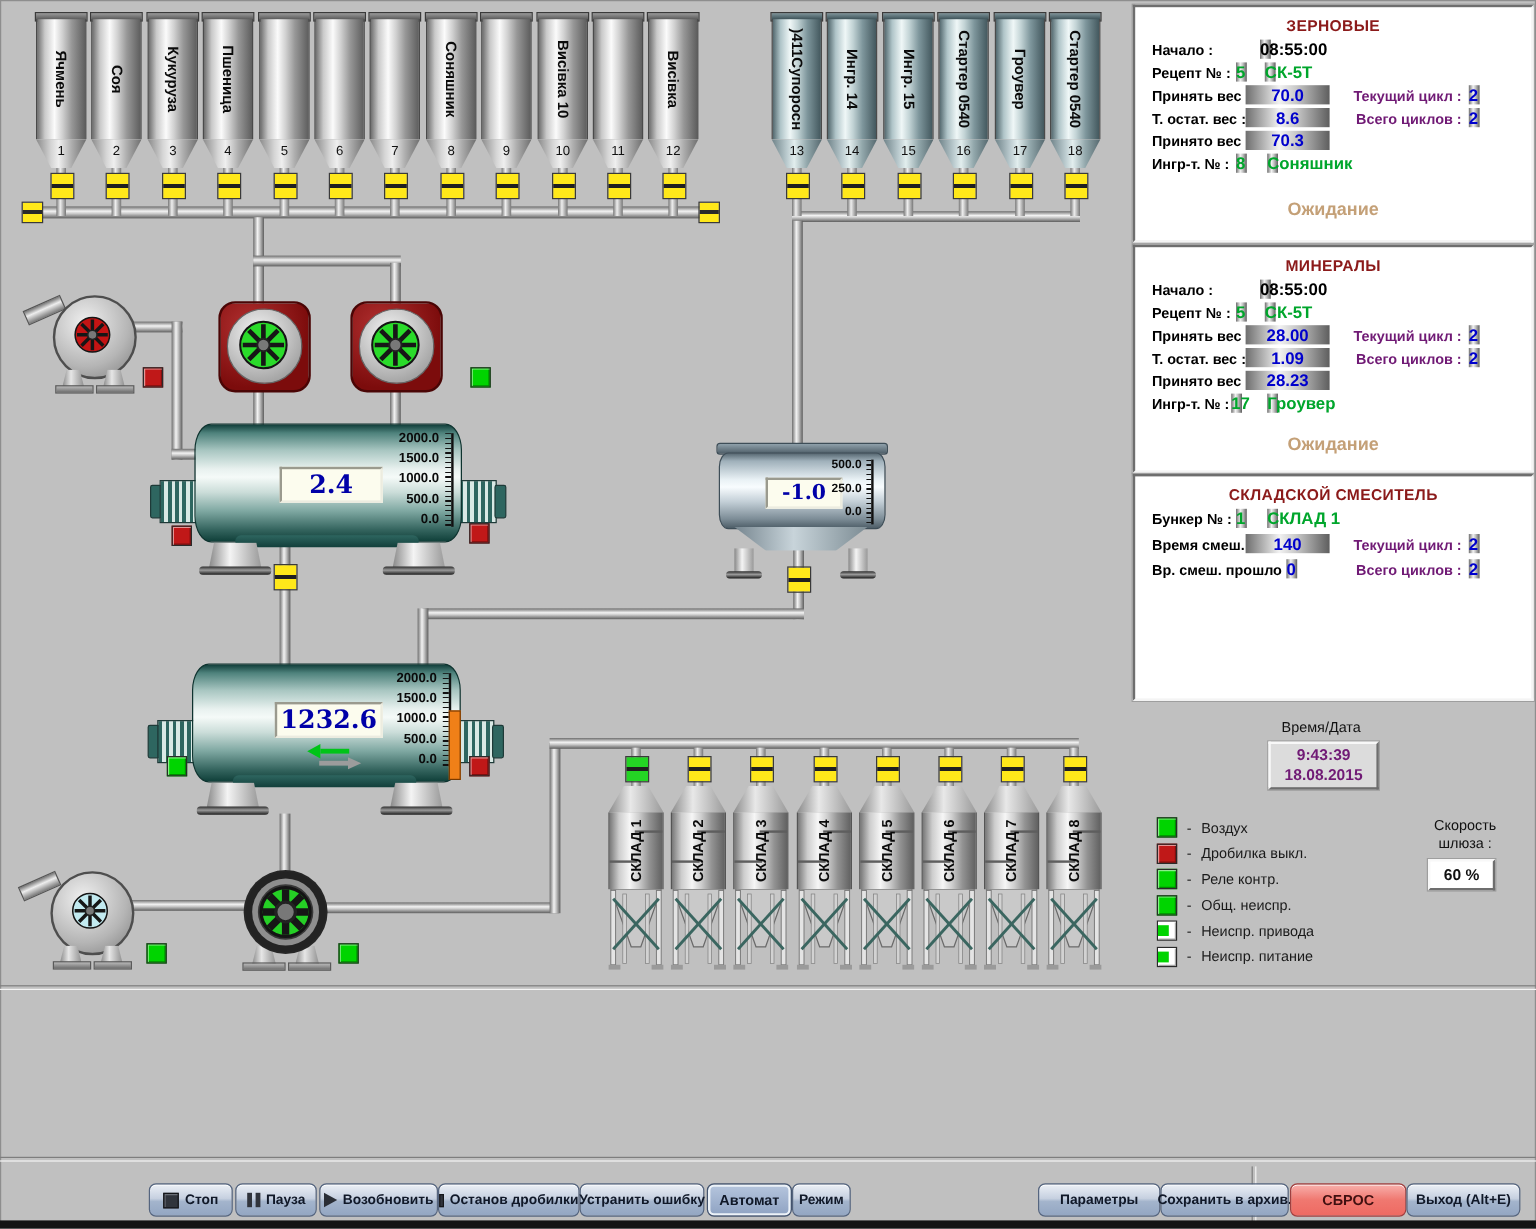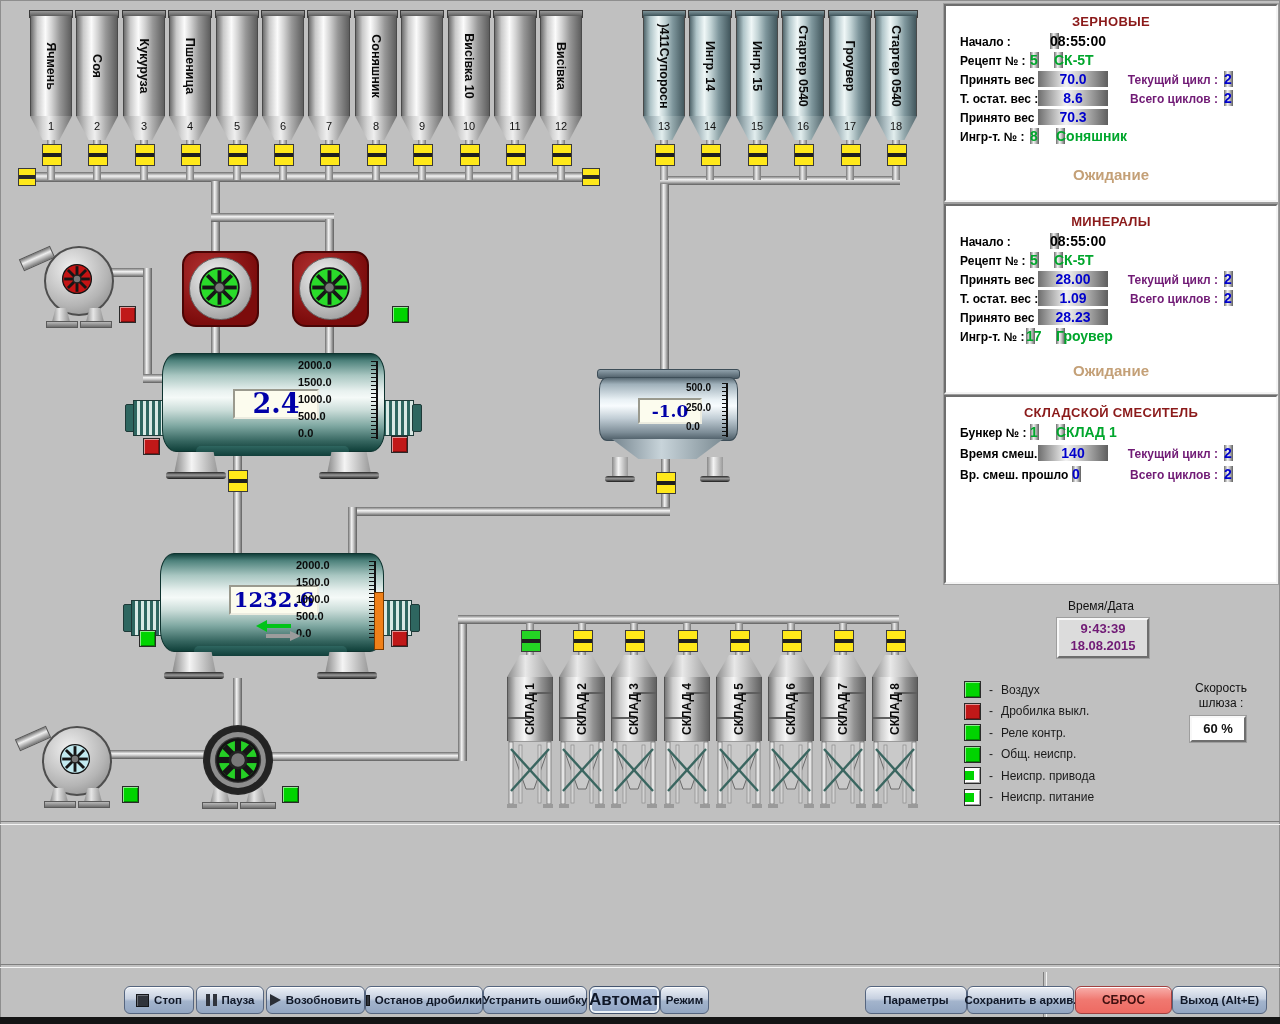--- a/index.html
+++ b/index.html
@@ -57,21 +57,21 @@
   
   .mixbody{position:absolute;border-radius:14px/22px;border:1px solid #0E332F;
     background:linear-gradient(to bottom,#123F3B 0%,#4E827C 7%,#A8C6C1 22%,#E8F1EF 38%,#F5FAF8 45%,#CBDDD9 58%,#7FA8A2 74%,#35655F 90%,#10403A 100%);}
   .mixlip{position:absolute;height:10px;border-radius:6px;background:linear-gradient(to bottom,#2E6660,#123F3B);}
   .mixleg{position:absolute;background:linear-gradient(to right,#888,#F4F4F4 40%,#999);clip-path:polygon(10% 0,90% 0,100% 100%,0 100%);}
   .flange{position:absolute;background:linear-gradient(to bottom,#2A2A2A,#9A9A9A 45%,#1A1A1A);border-radius:3px;}
   .motor{position:absolute;border:1px solid #1E3A38;background:repeating-linear-gradient(90deg,#2E6660 0 3px,#D9E9E5 3px 6px);}
   .mcapend{position:absolute;background:#2E6660;border:1px solid #1E3A38;border-radius:2px;}
   .disp{position:absolute;background:#FCFCEE;border:2px solid;border-color:#9A9A8E #ECECE0 #ECECE0 #9A9A8E;
     color:#0000A8;font-family:"DejaVu Serif",serif;font-weight:bold;text-align:center;}
-  .scale{position:absolute;display:flex;flex-direction:column;justify-content:space-between;
+  .scale{position:absolute;display:flex;flex-direction:column;justify-content:space-between;align-items:flex-end;
     font-weight:bold;font-size:11px;color:#0A0A0A;}
   .ruler{position:absolute;background:repeating-linear-gradient(to bottom,#111 0 1px,transparent 1px 4px);border-right:2px solid #111;}
   .levelbar{position:absolute;background:var(--level_orange);border:1px solid #7A3A00;}
   .wlid{position:absolute;background:linear-gradient(to bottom,#8FA0AA,#4E5E68);border-radius:3px;border:1px solid #3E4E58;}
   .wbody{position:absolute;border-radius:8px/12px;border:1px solid #3E4E58;
     background:linear-gradient(to bottom,#596A74 0,#9FB0BA 10%,#E9F1F5 35%,#F8FCFE 45%,#C2CED6 65%,#7C8C96 88%,#4E5E68 100%);}
   .wcone{position:absolute;background:linear-gradient(to right,#6E7E88,#C8D4DA 45%,#76868E);
     clip-path:polygon(4% 0,96% 0,74% 100%,26% 100%);}
   .wleg{position:absolute;background:linear-gradient(to right,#888,#F4F4F4 40%,#999);}
   
@@ -113,21 +113,21 @@
   #gate-box{position:absolute;left:1190px;top:716px;width:52px;height:22px;background:#FFF;text-align:center;
     border:2px solid;border-color:#F8F8F8 #6E6E6E #6E6E6E #F8F8F8;box-shadow:0 0 0 1px #9E9E9E;
     font-weight:bold;font-size:13px;color:#111;line-height:22px;}
   
   .groove{position:absolute;left:0;right:0;height:2px;border-top:1px solid #7E7E7E;border-bottom:1px solid #F4F4F4;}
   #bottombar{position:absolute;left:0;top:1017px;width:1280px;height:7px;background:#141414;}
   .btn{position:absolute;top:986px;height:26px;border-radius:6px;border:1px solid #55657F;cursor:default;
     background:linear-gradient(to bottom,#ECF0F6,#C6D0E0 45%,#A3B4CC 55%,#93A6C2);
     box-shadow:inset 0 1px 0 #FFF;color:#101828;font-weight:bold;font-size:11.5px;
     display:flex;align-items:center;justify-content:center;gap:5px;white-space:nowrap;}
-  .btn.active{background:linear-gradient(to bottom,#B6C6DE,#8EA2C2);box-shadow:inset 0 0 0 2px #ECF2F8;border-color:#44546E;font-size:17px;}
+  .btn.active{background:linear-gradient(to bottom,#B6C6DE,#8EA2C2);box-shadow:inset 0 0 0 2px #ECF2F8;border-color:#44546E;font-size:12px;}
   .btn.reset{background:linear-gradient(to bottom,#F8B0AC,#F07870 50%,#EE6A62);border-color:#A04040;color:#401010;font-size:12px;}
   .ic-stop{width:11px;height:11px;background:#30343C;border:1px solid #14161A;box-shadow:inset 1px 1px 0 #6A6E76;}
   .ic-pause{display:flex;gap:3px;}
   .ic-pause i{width:4px;height:12px;background:#30343C;display:block;}
   .ic-play{width:0;height:0;border-left:11px solid #2A2E36;border-top:6px solid transparent;border-bottom:6px solid transparent;}
   .ic-stop-sm{width:9px;height:9px;background:#30343C;border:1px solid #14161A;}
   #tb-divider{position:absolute;left:1043px;top:972px;width:2px;height:46px;border-left:1px solid #7E7E7E;border-right:1px solid #F4F4F4;}
 </style>
 </head>
 <body>
@@ -536,21 +536,21 @@
     <div class="mcapend" style="left:125px;top:404px;width:8px;height:26px;"></div>
     <div class="motor" style="left:133px;top:400px;width:30px;height:34px;"></div>
     <div class="motor" style="left:382px;top:400px;width:30px;height:34px;"></div>
     <div class="mcapend" style="left:412px;top:404px;width:8px;height:26px;"></div>
     <div class="mixbody" style="left:162px;top:353px;width:221px;height:97px;"></div>
     <div class="mixlip" style="left:196px;top:446px;width:153px;"></div>
     <div class="mixleg" style="left:174px;top:452px;width:44px;height:22px;"></div>
     <div class="mixleg" style="left:327px;top:452px;width:44px;height:22px;"></div>
     <div class="flange" style="left:166px;top:472px;width:60px;height:7px;"></div>
     <div class="flange" style="left:319px;top:472px;width:60px;height:7px;"></div>
-    <div class="disp" style="left:233px;top:389px;width:82px;height:26px;font-size:27px;line-height:26px;">2.4</div>
+    <div class="disp" style="left:233px;top:389px;width:82px;height:26px;font-size:21px;line-height:26px;">2.4</div>
     <div class="scale" style="left:298px;top:359px;width:68px;height:80px;">
         <span>2000.0</span>
         <span>1500.0</span>
         <span>1000.0</span>
         <span>500.0</span>
         <span>0.0</span>
       </div>
     <div class="ruler" style="left:371px;top:361px;width:5px;height:78px;"></div>
   </div>
 

